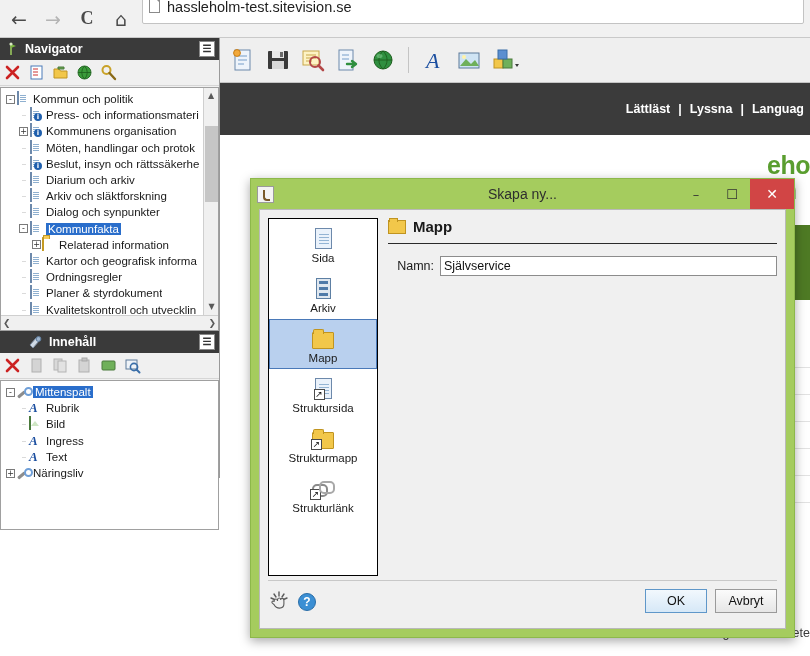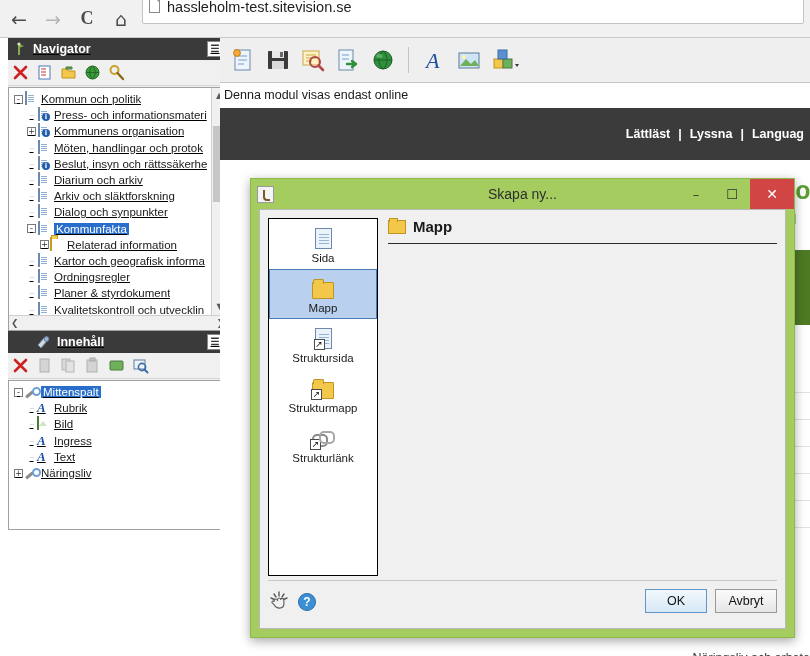--- a/index.html
+++ b/index.html
@@ -39,24 +39,23 @@
   }
   .url-doc-icon:after{
     content:""; position:absolute; right:-1px; top:-1px;
     border-left:4px solid transparent; border-top:4px solid #8a8a8a;
   }
   .url-host { color: #1f1f1f; }
   .url-path { color: #8e8e8e; }
 
   
   .left-col {
-    position: absolute; left: 8px; top: 38px; width: 220px; height: 440px;
+    position: absolute; left: 0; top: 38px; width: 220px; height: 440px;
     background: #f0f0f0;
     border-right: 1px solid #9a9a9a;
-    text-decoration: underline;
   }
   .panel-header {
     height: 22px; background: #3a3a3a; color: #fff;
     display: flex; align-items: center; padding: 0 4px;
     font-size: 12.5px; font-weight: bold;
   }
   .panel-header .ph-title { flex: 1; margin-left: 5px; }
   .ph-menu {
     width: 16px; height: 16px; background: #fff; border: 1px solid #888;
     display:flex; align-items:center; justify-content:center;
@@ -647,21 +646,20 @@
       <svg width="30" height="26" viewBox="0 0 30 26">
           <rect x="3" y="12" width="9" height="9" fill="#f2c74a" stroke="#c09420"></rect>
           <rect x="12" y="12" width="9" height="9" fill="#6fb05a" stroke="#4a7a3c"></rect>
           <rect x="7" y="3" width="9" height="9" fill="#5b8fd0" stroke="#3a6ea8"></rect>
           <path d="M24 17 l4 0 l-2 3 Z" fill="#3a3a3a"></path>
         </svg>
     </span>
   </div>
 
   <div class="page-area">
-    <div class="module-note">Denna modul visas endast online</div>
     <div class="site-topbar">
       <span>Lättläst</span>
       <span>|</span>
       <span>Lyssna</span>
       <span>|</span>
       <span>Languag</span>
     </div>
     <div class="site-body">
       <div class="site-logo">
         <div>eho</div>
@@ -696,20 +694,26 @@
 
     <div class="dlg-body">
 
       <div class="type-list" id="type-list">
           <div class="type-item">
             <div class="type-ico">
               <span class="ti-page"></span>
             </div>
             <div>Sida</div>
           </div>
+          <div class="type-item">
+            <div class="type-ico">
+              <span class="ti-arch"></span>
+            </div>
+            <div>Arkiv</div>
+          </div>
           <div class="type-item sel">
             <div class="type-ico">
               <span class="ti-folder"></span>
             </div>
             <div>Mapp</div>
           </div>
           <div class="type-item">
             <div class="type-ico">
               <span class="ti-page" style="position:relative">
                 <span class="shortcut-badge">↗</span>
@@ -733,20 +737,24 @@
             </div>
             <div>Strukturlänk</div>
           </div>
         </div>
 
       <div class="dlg-right">
         <div class="dlg-head">
           <span class="dh-folder"></span>
           <span>Mapp</span>
         </div>
+        <div class="field-row">
+          <span class="field-label">Namn:</span>
+          <input class="field-input" type="text" value="Självservice" style="">
+        </div>
       </div>
 
       <div class="dlg-foot">
         <span class="foot-ico">
           <svg width="22" height="22" viewBox="0 0 22 22">
             <path d="M11 2 L11 6 M6 4 L8 7 M16 4 L14 7 M3 8 L6.5 9.5 M19 8 L15.5 9.5" stroke="#5a5a5a" stroke-width="1.4" stroke-linecap="round"></path>
             <path d="M6 12 q0 -3 2 -3 q1.5 0 1.5 2 v-1 q0 -2 1.7 -2 q1.6 0 1.6 2 q0 -1.8 1.6 -1.6 q1.5 0.2 1.5 2.2 v3.5 q0 4 -4.4 4 q-3.6 0 -5.5 -3.6 L4 12.8 q-0.4 -1.3 0.8 -1.7 q1 -0.3 1.2 0.9 Z" fill="#f0f0f0" stroke="#5a5a5a" stroke-width="1.1"></path>
           </svg>
         </span>
         <span class="help-ico">?</span>

